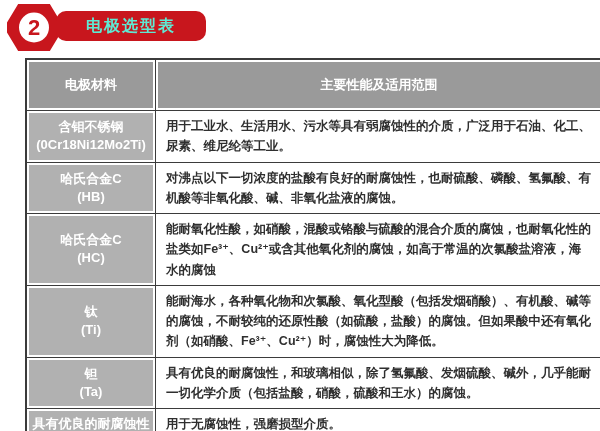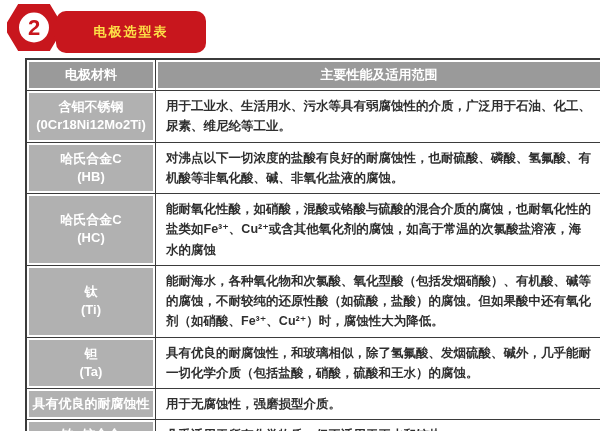--- a/index.html
+++ b/index.html
@@ -26,28 +26,28 @@
     left: 7px;
     top: 4px;
     width: 54px;
     height: 47px;
   }
   .title-pill {
     position: absolute;
     left: 56px;
     top: 11px;
     width: 150px;
-    height: 42px;
+    height: 30px;
     background: var(--accent);
     border-radius: 10px;
     display: flex;
     align-items: center;
     justify-content: center;
-    color: #fde047;
-    font-size: 13px;
+    color: #5eead4;
+    font-size: 16px;
     font-weight: 700;
     letter-spacing: 2px;
   }
 
   
   table.spec {
     border-collapse: collapse;
     margin-left: 25px;
     width: 560px;
     table-layout: fixed;
@@ -60,21 +60,21 @@
   }
   th.col-mat { width: 120px; }
   th.col-desc { width: 438px; }
 
   th.head-cell {
     background: var(--headgray);
     box-shadow: inset 0 0 0 2px #ffffff;
     color: #ffffff;
     font-size: 13px;
     font-weight: 700;
-    padding: 6px 4px;
+    padding: 16px 4px;
     text-align: center;
   }
   td.mat {
     background: var(--cellgray);
     box-shadow: inset 0 0 0 2px #ffffff;
     color: #ffffff;
     font-size: 13px;
     font-weight: 700;
     text-align: center;
     vertical-align: middle;

